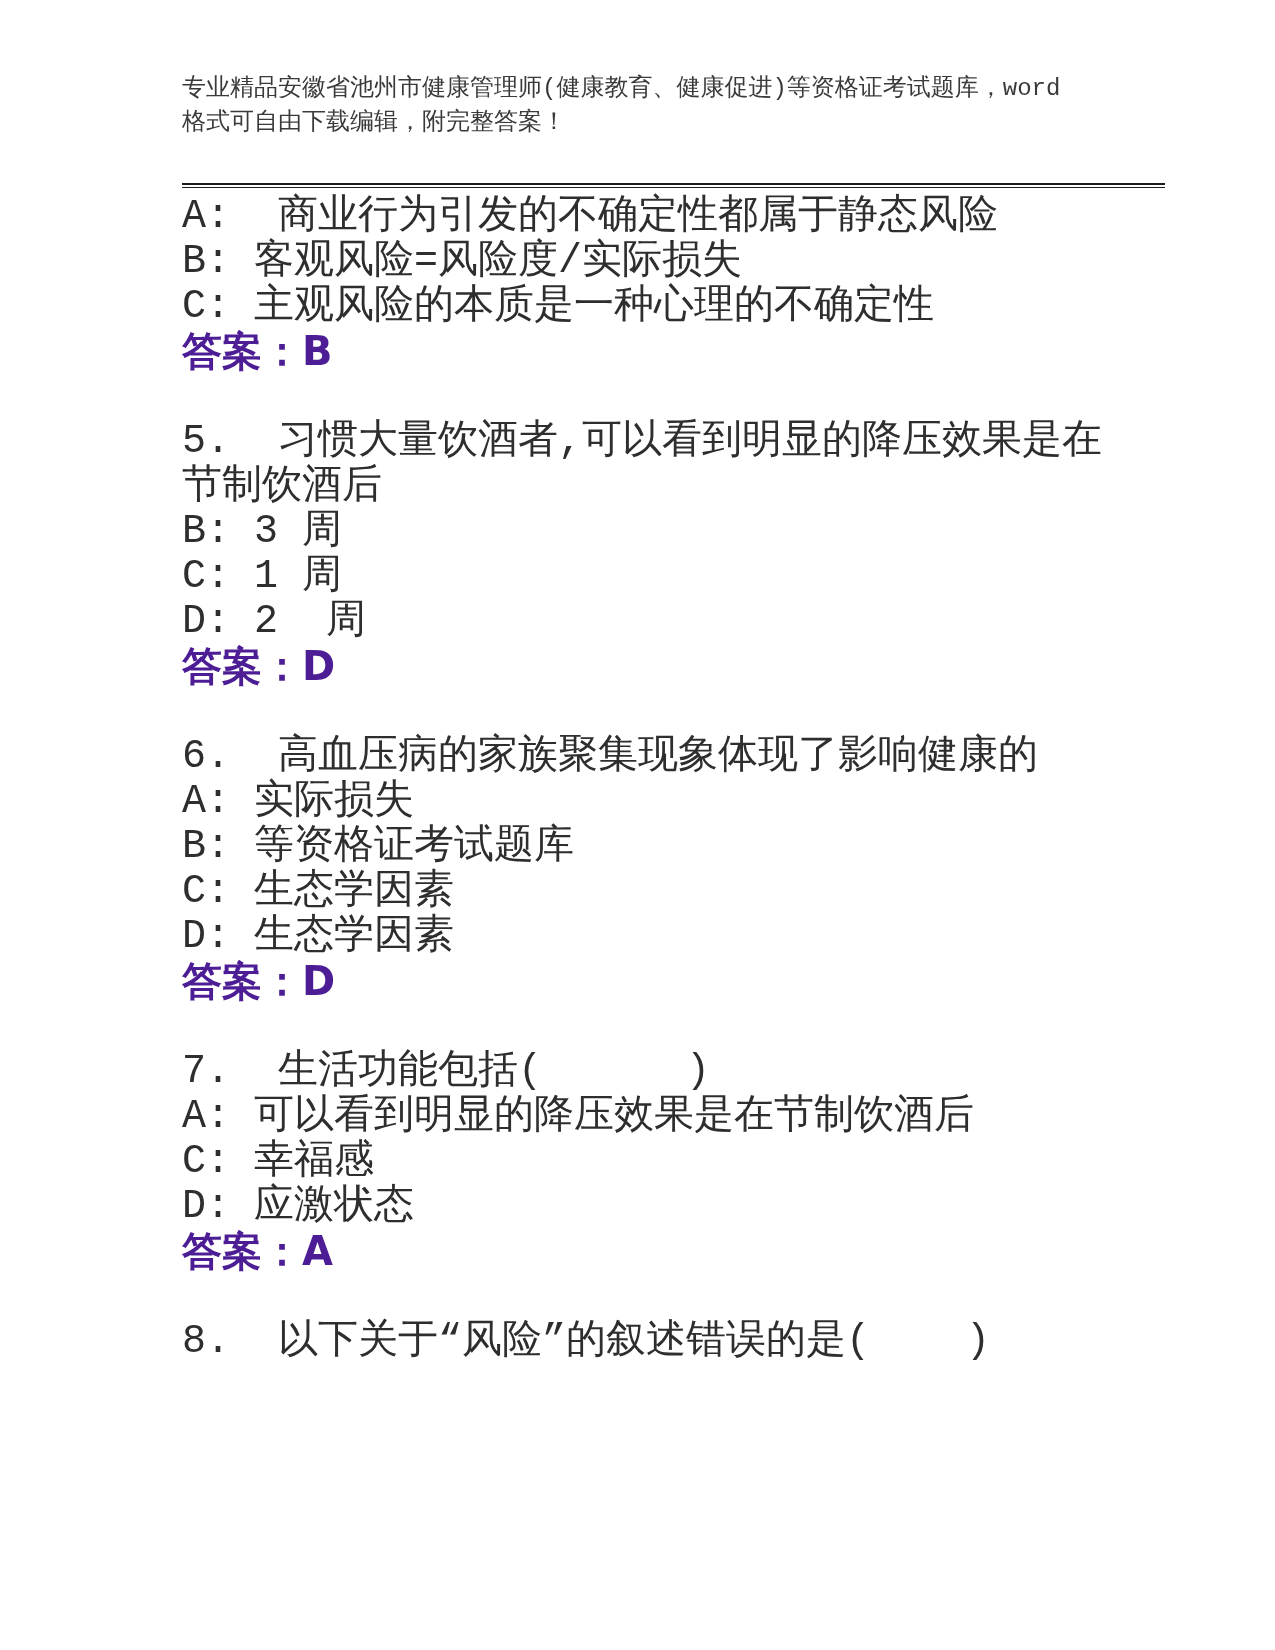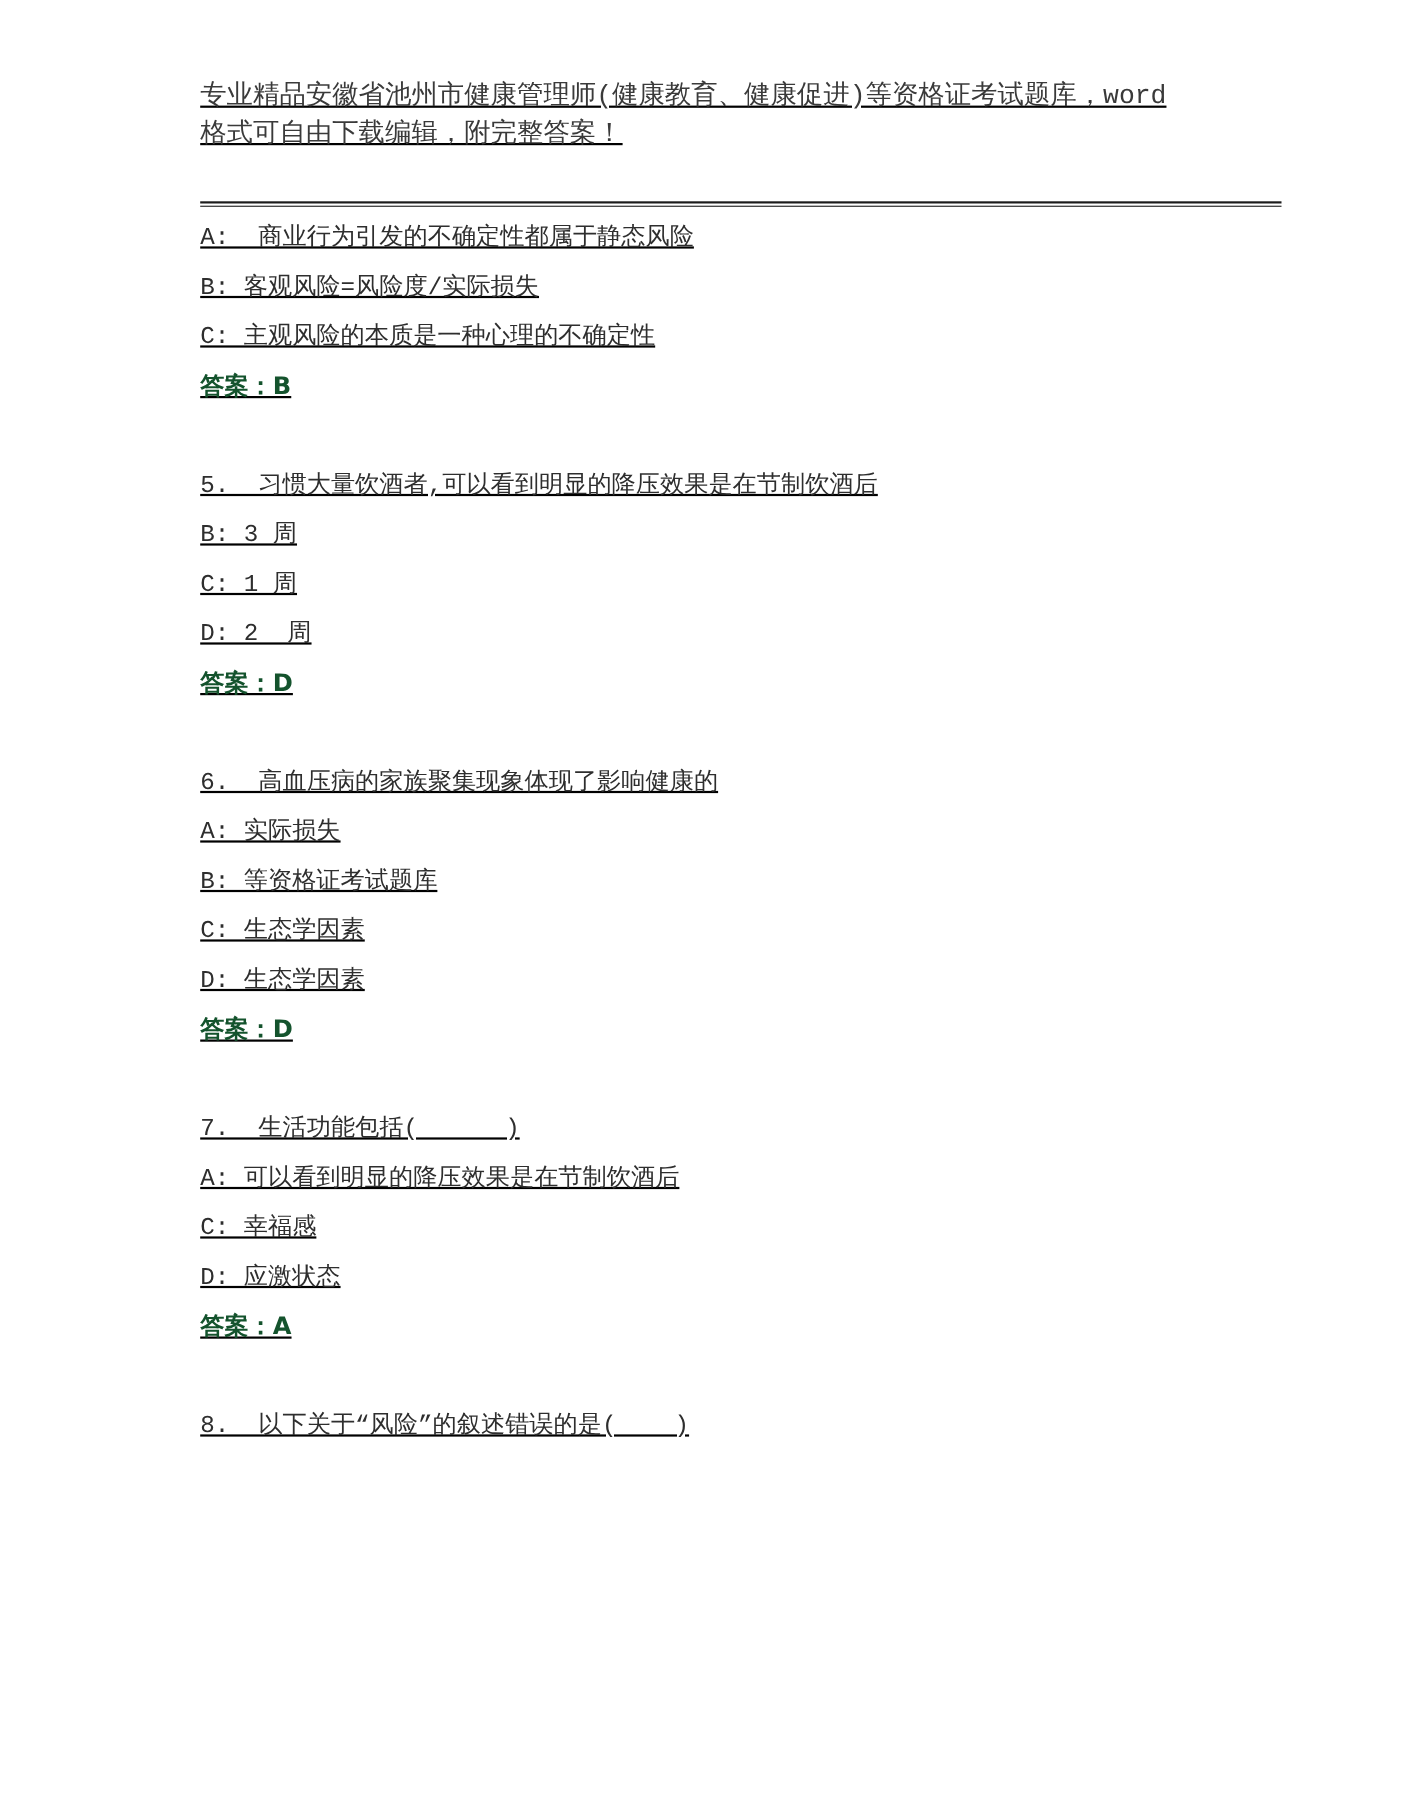--- a/index.html
+++ b/index.html
@@ -11,51 +11,50 @@
     overflow: hidden;
     font-family: "Liberation Mono", "DejaVu Sans Mono", monospace;
   }
   .page {
     position: absolute;
     left: 0; top: 0;
     width: 1228px;
     height: 1650px;
     box-sizing: border-box;
     padding: 72px 110px 0 182px;
-    text-decoration: underline;
   }
   .doc-header p {
     margin: 0;
     font-size: 24px;
     line-height: 34px;
     color: #3a3a3a;
     white-space: pre-wrap;
     width: 920px;
     font-weight: 400;
   }
   .header-rule {
     width: 983px;
     height: 2px;
     margin-top: 43px;
     border-top: 2px solid #1c1c1c;
     border-bottom: 1px solid #1c1c1c;
   }
   .content { margin-top: 6px; }
   .content p {
     margin: 0;
-    font-size: 22px;
+    font-size: 40px;
     line-height: 45px;
     color: #2e2e2e;
     white-space: pre-wrap;
     font-weight: 400;
   }
   .content p.answer {
     font-family: "DejaVu Sans", "Liberation Sans", sans-serif;
     font-weight: 700;
-    color: #14532d;
+    color: #4c1d95;
   }
   .gap { height: 45px; }
 </style>
 </head>
 <body>
 
 <div class="page">
 
   <div class="doc-header">
     <p>专业精品安徽省池州市健康管理师(健康教育、健康促进)等资格证考试题库，word</p>

